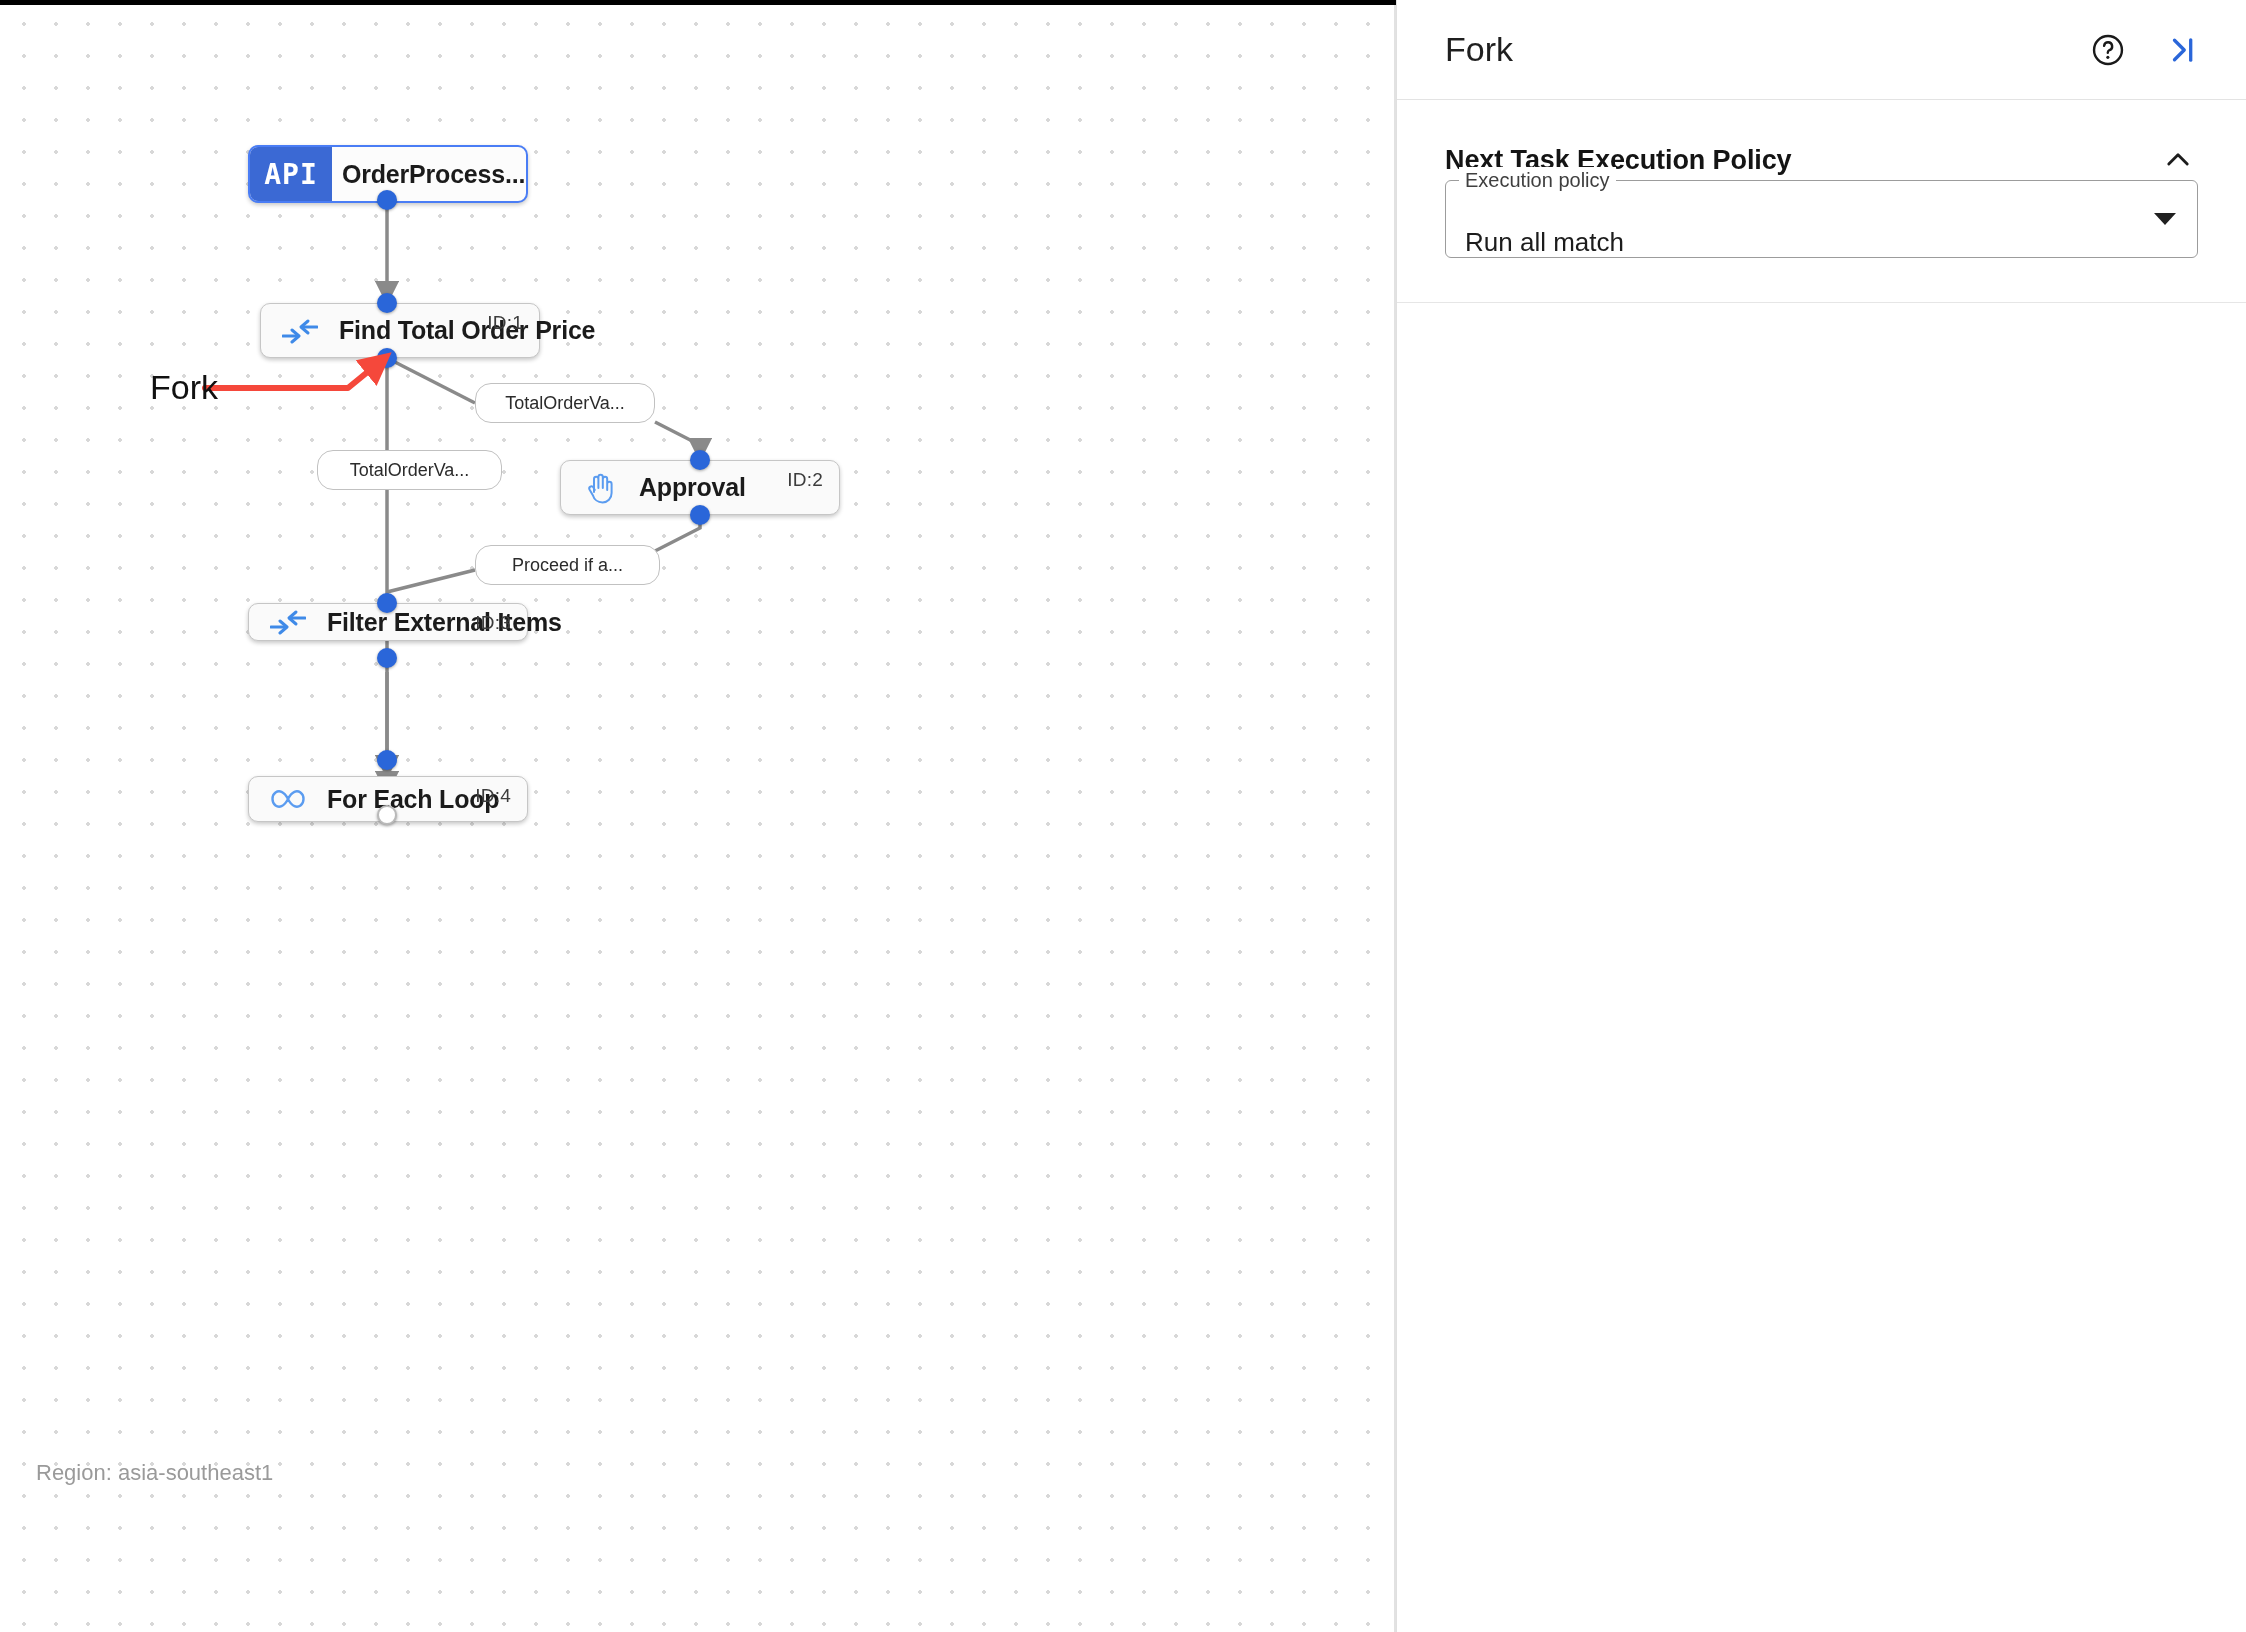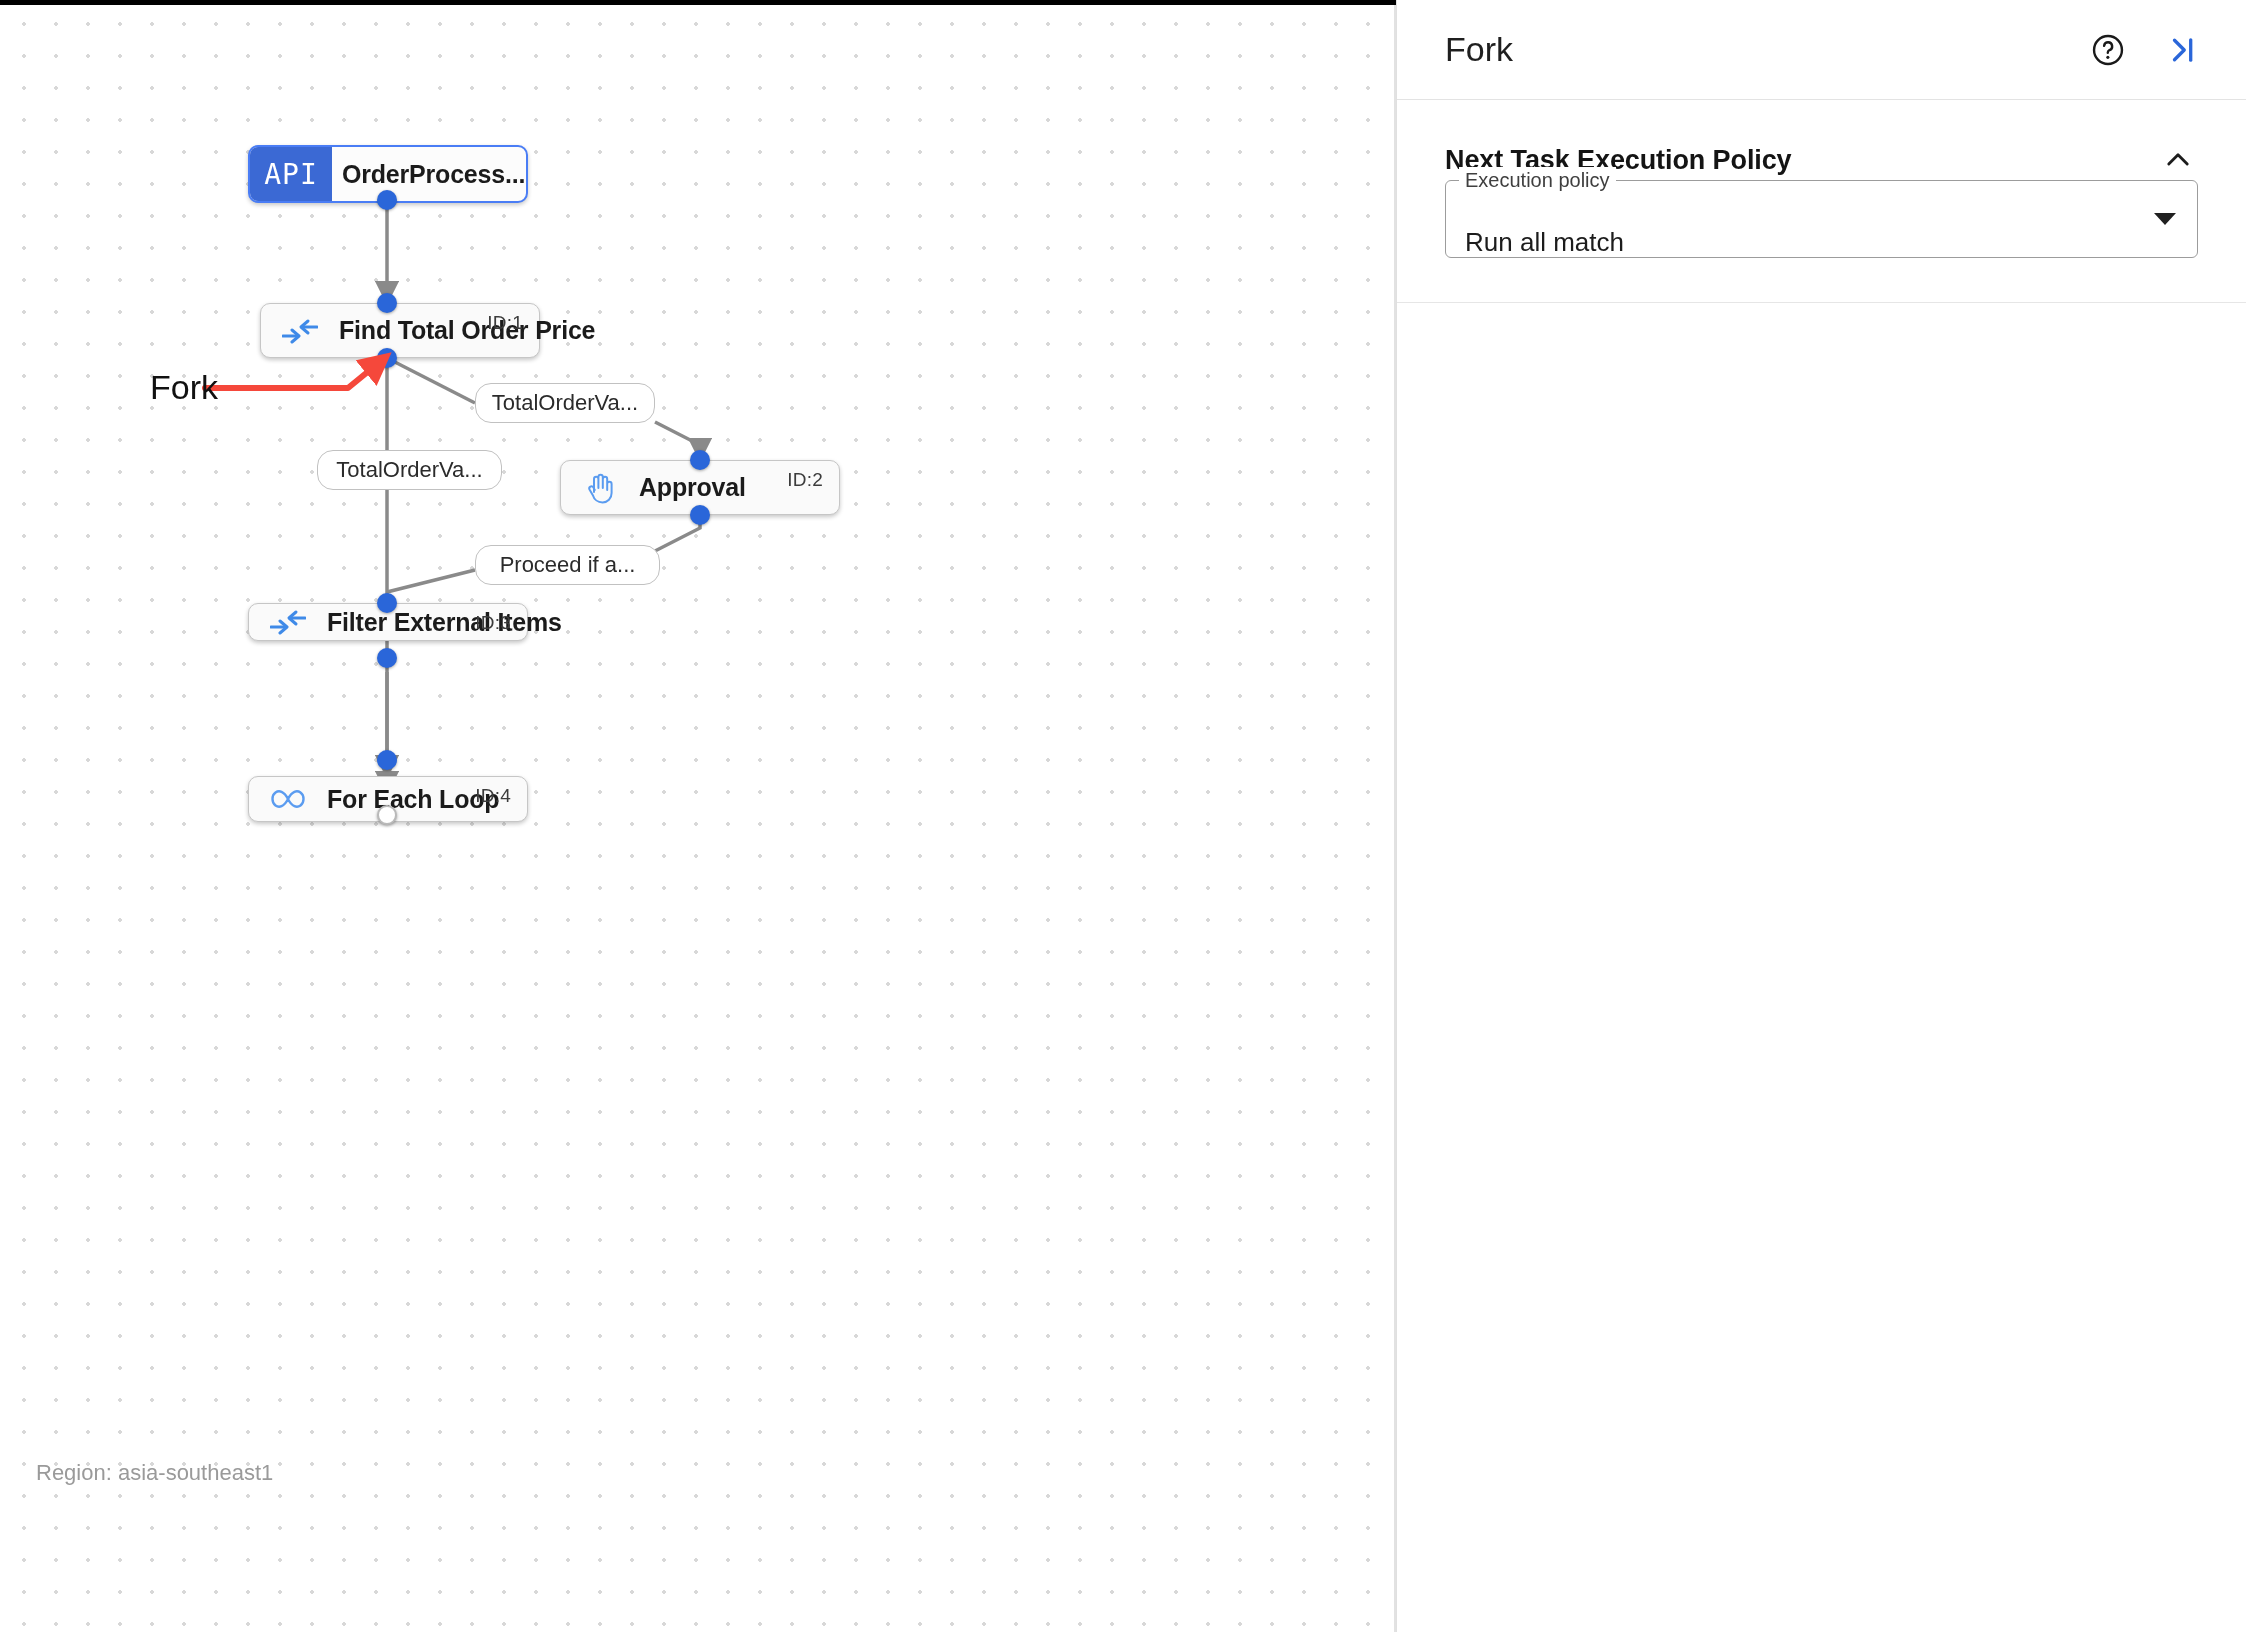--- a/index.html
+++ b/index.html
@@ -78,21 +78,21 @@
   .node-api-badge {
     width: 82px;
     align-self: stretch;
     background: #3b69d4;
     border-radius: 8px 0 0 8px;
     display: flex;
     align-items: center;
     justify-content: center;
     color: #ffffff;
     font-family: "DejaVu Sans Mono", monospace;
-    font-weight: 400;
+    font-weight: 700;
     font-size: 28px;
     letter-spacing: 1px;
     flex: 0 0 82px;
   }
 
   .node-icon {
     width: 78px;
     flex: 0 0 78px;
     display: flex;
     align-items: center;
@@ -134,21 +134,21 @@
   
   .edge-label {
     position: absolute;
     background: #ffffff;
     border: 1px solid #c1c1c1;
     border-radius: 16px;
     height: 40px;
     display: flex;
     align-items: center;
     justify-content: center;
-    font-size: 22px;
+    font-size: 18px;
     color: #2b2b2b;
     padding: 0 18px;
     z-index: 12;
     white-space: nowrap;
   }
 
   
   .annotation-label {
     position: absolute;
     font-size: 34px;

